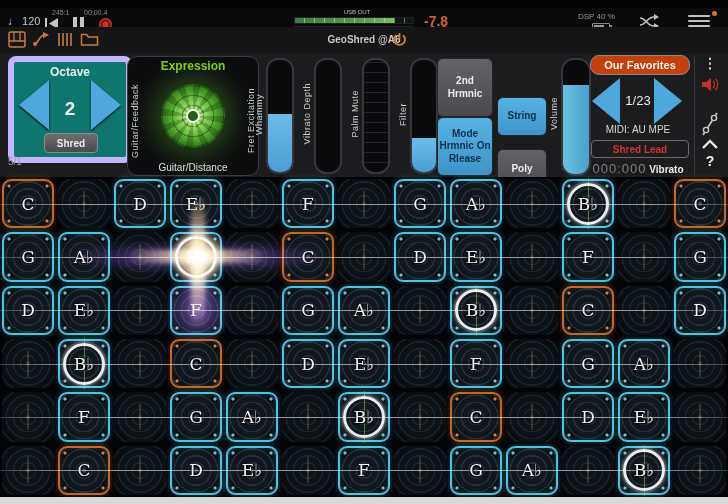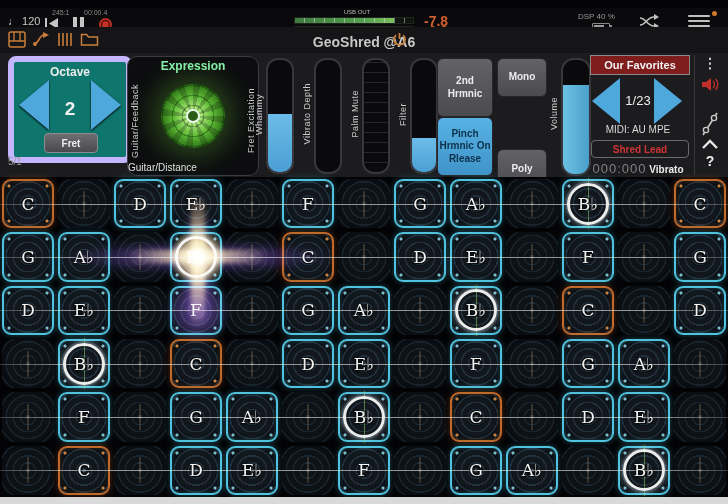--- a/index.html
+++ b/index.html
@@ -23,42 +23,42 @@
   #battery{left:592px;top:15px;width:16px;height:7px;border:1px solid #8a8a8a;border-radius:1px;}
   #battery::after{content:'';position:absolute;right:-3px;top:1px;width:2px;height:3px;background:#8a8a8a;}
   #battery .chg{position:absolute;left:1px;top:1px;bottom:1px;width:60%;background:#9a9a9a;}
   #menu-btn{left:688px;top:7px;width:22px;height:14px;}
   #menu-btn span{display:block;height:2px;background:#c0c0c0;margin-bottom:3px;border-radius:1px;}
   #menu-dot{left:712px;top:3px;width:5px;height:5px;border-radius:50%;background:#d07828;}
 
   
   #toolbar{position:absolute;left:0;top:27px;width:728px;height:26px;background:#151517;border-bottom:1px solid #000;}
   .tb-icon{top:4px;width:18px;height:17px;}
-  #tb-title{left:0;right:0;top:7px;text-align:center;font-size:14px;font-weight:bold;color:#c8c8c8;}
+  #tb-title{left:0;right:0;top:7px;text-align:center;font-size:10px;font-weight:bold;color:#c8c8c8;}
   #power-icon{left:392px;top:5px;width:15px;height:15px;}
 
   
   #controls{position:absolute;left:0;top:53px;width:728px;height:124px;background:#1c1c1f;}
 
   #octave-panel{left:8px;top:3px;width:112px;height:95px;background:#0f766e;border-radius:8px;border:6px solid #c4b5fd;}
   #octave-title{left:0;right:0;top:3px;text-align:center;font-size:12px;font-weight:bold;color:#ececec;}
   .tri-left{width:0;height:0;border-top:25px solid transparent;border-bottom:25px solid transparent;border-right:30px solid #4fa8dc;filter:drop-shadow(0 1px 1px #000);}
   .tri-right{width:0;height:0;border-top:25px solid transparent;border-bottom:25px solid transparent;border-left:30px solid #4fa8dc;filter:drop-shadow(0 1px 1px #000);}
   #octave-value{left:0;right:0;top:36px;text-align:center;font-size:19px;font-weight:bold;color:#f0f0f0;}
   #auto-btn{left:30px;top:71px;width:52px;height:18px;border-radius:4px;border:1px solid #8c8c8c;
             background:linear-gradient(#6e6e72,#4a4a4e);color:#ececec;font-size:10px;font-weight:bold;
             display:flex;align-items:center;justify-content:center;}
   #page-ind{left:8px;top:103px;font-size:10px;color:#9a9a9a;}
 
   #expr-panel{left:127px;top:3px;width:130px;height:118px;background:#0d0d0f;border:1px solid #3c3c40;border-radius:10px;}
-  #expr-title{left:0;right:0;top:2px;text-align:center;font-size:12px;font-weight:bold;color:#86efac;}
+  #expr-title{left:0;right:0;top:2px;text-align:center;font-size:12px;font-weight:bold;color:#84cc16;}
   .vtext{writing-mode:vertical-rl;transform:rotate(180deg);font-size:9px;color:#cccccc;letter-spacing:.5px;}
   #expr-left{left:2px;top:18px;height:92px;display:flex;align-items:center;}
   #expr-right{right:2px;top:18px;height:92px;display:flex;align-items:center;}
-  #expr-bottom{left:0;right:0;bottom:2px;text-align:left;font-size:10px;color:#e0e0e0;}
+  #expr-bottom{left:0;right:0;bottom:2px;text-align:center;font-size:10px;color:#e0e0e0;}
   #expr-knob{left:33px;top:27px;width:64px;height:64px;border-radius:50%;
     background:
       repeating-conic-gradient(rgba(0,0,0,.22) 0 14deg,rgba(0,0,0,0) 14deg 30deg),
       repeating-radial-gradient(circle at 50% 50%,rgba(0,40,0,.35) 0 1.5px,transparent 1.5px 10px),
       radial-gradient(circle at 50% 50%,#eaffda 0 6%,#a8e878 18%,#5cb834 45%,#2e7218 72%,#143808 100%);
     box-shadow:0 0 26px 8px rgba(110,220,60,.28);}
   #expr-knob .hub{position:absolute;left:50%;top:50%;width:10px;height:10px;transform:translate(-50%,-50%);
     border:2px solid #e8f8e8;border-radius:50%;background:#2a5c18;}
 
   .v-slider{top:5px;width:24px;height:112px;border-radius:12px;background:#0a0a0c;border:2px solid #38383c;overflow:hidden;}
@@ -67,21 +67,21 @@
   .slider-label{top:5px;width:14px;height:112px;display:flex;align-items:center;justify-content:center;z-index:2;}
 
   .panel-btn{border-radius:6px;display:flex;align-items:center;justify-content:center;text-align:center;
              font-size:10px;font-weight:bold;line-height:1.25;border:1px solid #26262a;}
   .btn-gray{background:linear-gradient(#636367,#4b4b4f);color:#ececec;}
   .btn-blue{background:linear-gradient(#58b2e4,#3f93c8);color:#0d3048;}
 
   #volume-track{left:561px;top:5px;width:26px;height:114px;border-radius:13px;background:#0a0a0c;border:2px solid #38383c;overflow:hidden;}
   #volume-track .fill{position:absolute;left:0;right:0;bottom:0;background:linear-gradient(90deg,#6cc2e2,#4aa0cc);}
 
-  #fav-title-box{left:590px;top:2px;width:98px;height:18px;border:1px solid #8a8a8a;border-radius:0;background:#7f1d1d;
+  #fav-title-box{left:590px;top:2px;width:98px;height:18px;border:1px solid #8a8a8a;border-radius:9px;background:#c2410c;
                  display:flex;align-items:center;justify-content:center;font-size:11px;font-weight:bold;color:#f2f2f2;}
   .fav-tri-l{left:592px;top:25px;width:0;height:0;border-top:23px solid transparent;border-bottom:23px solid transparent;border-right:28px solid #4fa8dc;}
   .fav-tri-r{left:654px;top:25px;width:0;height:0;border-top:23px solid transparent;border-bottom:23px solid transparent;border-left:28px solid #4fa8dc;}
   #fav-index{left:620px;top:40px;width:36px;text-align:center;font-size:13px;color:#ececec;}
   #midi-label{left:588px;top:71px;width:100px;text-align:center;font-size:10px;color:#d8d8d8;}
   #preset-box{left:591px;top:87px;width:96px;height:16px;border:1px solid #6a6a6e;border-radius:4px;
               display:flex;align-items:center;justify-content:center;font-size:10px;font-weight:bold;color:#d03434;}
   #mode-line{left:584px;top:108px;width:108px;text-align:center;font-size:10px;}
   #mode-line .cnt{color:#808080;font-size:13px;letter-spacing:1px;}
   #mode-line .mode{color:#ececec;font-weight:bold;}
@@ -228,21 +228,21 @@
     </div>
   </div>
 
   <div id="controls">
 
     <div id="octave-panel" class="abs">
       <div id="octave-title" class="abs">Octave</div>
       <div class="abs tri-left" style="left:5px;top:18px"></div>
       <div id="octave-value" class="abs">2</div>
       <div class="abs tri-right" style="left:77px;top:18px"></div>
-      <div id="auto-btn" class="abs">Fret</div>
+      <div id="auto-btn" class="abs">Shred</div>
     </div>
     <div id="page-ind" class="abs">5/1</div>
 
     <div id="expr-panel" class="abs">
       <div id="expr-title" class="abs">Expression</div>
       <div id="expr-left" class="abs">
           <span class="vtext">Guitar/Feedback</span>
         </div>
       <div id="expr-right" class="abs">
           <span class="vtext">Fret Excitation</span>
@@ -272,22 +272,22 @@
         <div class="fill" style="height: 0%;"></div>
       </div>
     <div class="abs slider-label" style="left:396px">
         <span class="vtext">Filter</span>
       </div>
     <div class="abs v-slider" style="left:410px">
         <div class="fill" style="height: 30%;"></div>
       </div>
 
     <div class="abs panel-btn btn-gray" style="left:437px;top:5px;width:54px;height:57px">2nd Hrmnic</div>
-    <div class="abs panel-btn btn-blue" style="left:437px;top:64px;width:54px;height:57px">Pinch Hrmnic On Rlease</div>
-    <div class="abs panel-btn btn-gray" style="left:497px;top:5px;width:48px;height:37px">Mono</div>
+    <div class="abs panel-btn btn-blue" style="left:437px;top:64px;width:54px;height:57px">Mode Hrmnic On Rlease</div>
+    <div class="abs panel-btn btn-blue" style="left:497px;top:44px;width:48px;height:37px">String</div>
     <div class="abs panel-btn btn-gray" style="left:497px;top:96px;width:48px;height:38px">Poly</div>
 
     <div class="abs slider-label" style="left:547px">
         <span class="vtext">Volume</span>
       </div>
     <div id="volume-track" class="abs">
         <div class="fill" style="height: 78%;"></div>
       </div>
 
     <div id="fav-title-box" class="abs">Our Favorites</div>

